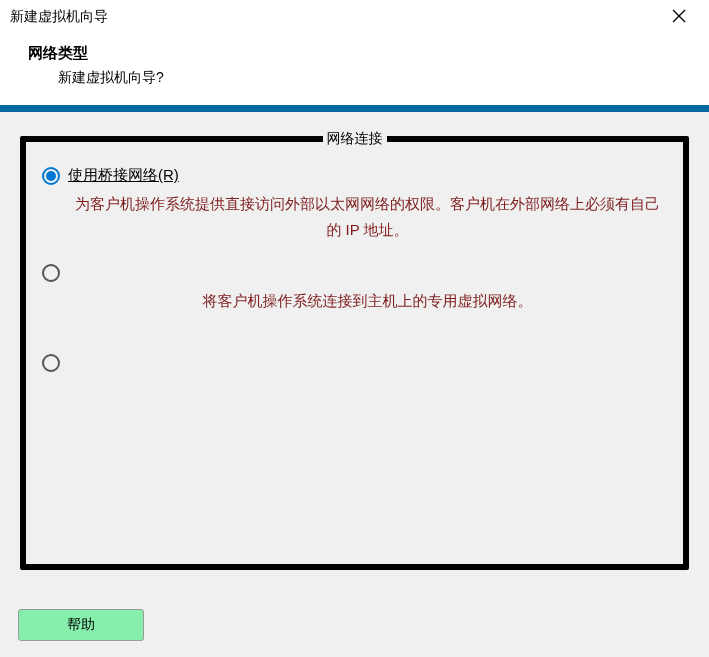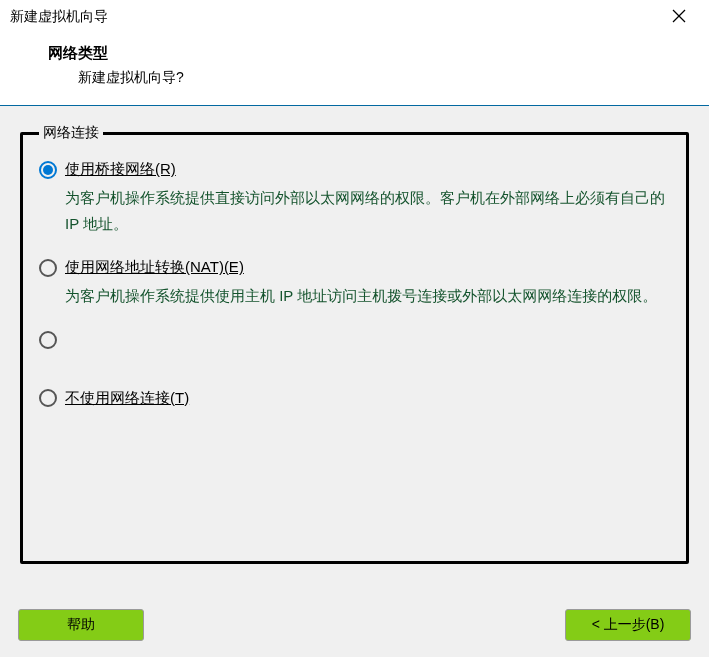--- a/index.html
+++ b/index.html
@@ -29,34 +29,35 @@
   }
   .titlebar .title { flex: 1; font-size: 14px; }
   .titlebar .close {
     width: 40px;
     text-align: center;
     font-size: 18px;
     cursor: pointer;
   }
   .header {
     background: #fff;
-    padding: 10px 20px 18px 24px;
-    border-bottom: 1px solid #0369a1;
+    padding: 10px 20px 18px 4px;
+    border-bottom: 7px solid #0369a1;
   }
   .header .heading { font-weight: bold; font-size: 15px; margin-left: 24px; }
   .header .sub { margin-left: 54px; margin-top: 6px; font-size: 14px; }
   .body {
     flex: 1;
     padding: 18px 18px 0 18px;
   }
   fieldset.group {
-    border: 3px solid #000000;
+    border: 6px solid #000000;
     border-radius: 2px;
     padding: 18px 16px 16px 16px;
     height: 440px;
+    text-align: center;
   }
   fieldset.group legend {
     padding: 0 4px;
     font-size: 14px;
   }
   .option {
     margin-bottom: 22px;
   }
   .option-row {
     display: flex;
@@ -84,32 +85,32 @@
     height: 10px;
     background: #0078d4;
     border-radius: 50%;
   }
   .option-label { font-size: 15px; }
   .option-desc {
     margin-left: 26px;
     margin-top: 6px;
     font-size: 15px;
     line-height: 1.7;
-    color: #14532d;
+    color: #7f1d1d;
   }
   .footer {
     padding: 10px 18px 16px 18px;
     display: flex;
     align-items: center;
   }
   .footer .spacer { flex: 1; }
   .btn {
     min-width: 126px;
     height: 32px;
-    background: #84cc16;
+    background: #86efac;
     border: 1px solid #9a9a9a;
     border-radius: 3px;
     font-size: 14px;
     cursor: pointer;
     display: inline-flex;
     align-items: center;
     justify-content: center;
     margin-left: 8px;
     font-family: inherit;
   }
@@ -140,43 +141,35 @@
       <legend>网络连接</legend>
 
       <div class="option">
         <div class="option-row">
           <span class="radio selected"></span>
           <span class="option-label">使用桥接网络(R)</span>
         </div>
         <div class="option-desc">为客户机操作系统提供直接访问外部以太网网络的权限。客户机在外部网络上必须有自己的 IP 地址。</div>
       </div>
 
-      <div class="option">
-        <div class="option-row">
-          <span class="radio"></span>
-          <span class="option-label">使用网络地址转换(NAT)(E)</span>
-        </div>
-        <div class="option-desc">为客户机操作系统提供使用主机 IP 地址访问主机拨号连接或外部以太网网络连接的权限。</div>
-      </div>
 
       <div class="option">
         <div class="option-row">
           <span class="radio"></span>
         </div>
+        <div class="option-desc">将客户机操作系统连接到主机上的专用虚拟网络。</div>
       </div>
 
       <div class="option" style="margin-top:40px;">
         <div class="option-row">
           <span class="radio"></span>
-          <span class="option-label">不使用网络连接(T)</span>
         </div>
       </div>
 
     </fieldset>
   </div>
 
   <div class="footer">
     <button class="btn help">帮助</button>
     <span class="spacer"></span>
-    <button class="btn">&lt; 上一步(B)</button>
   </div>
 
 </div>
 
 </body></html>

